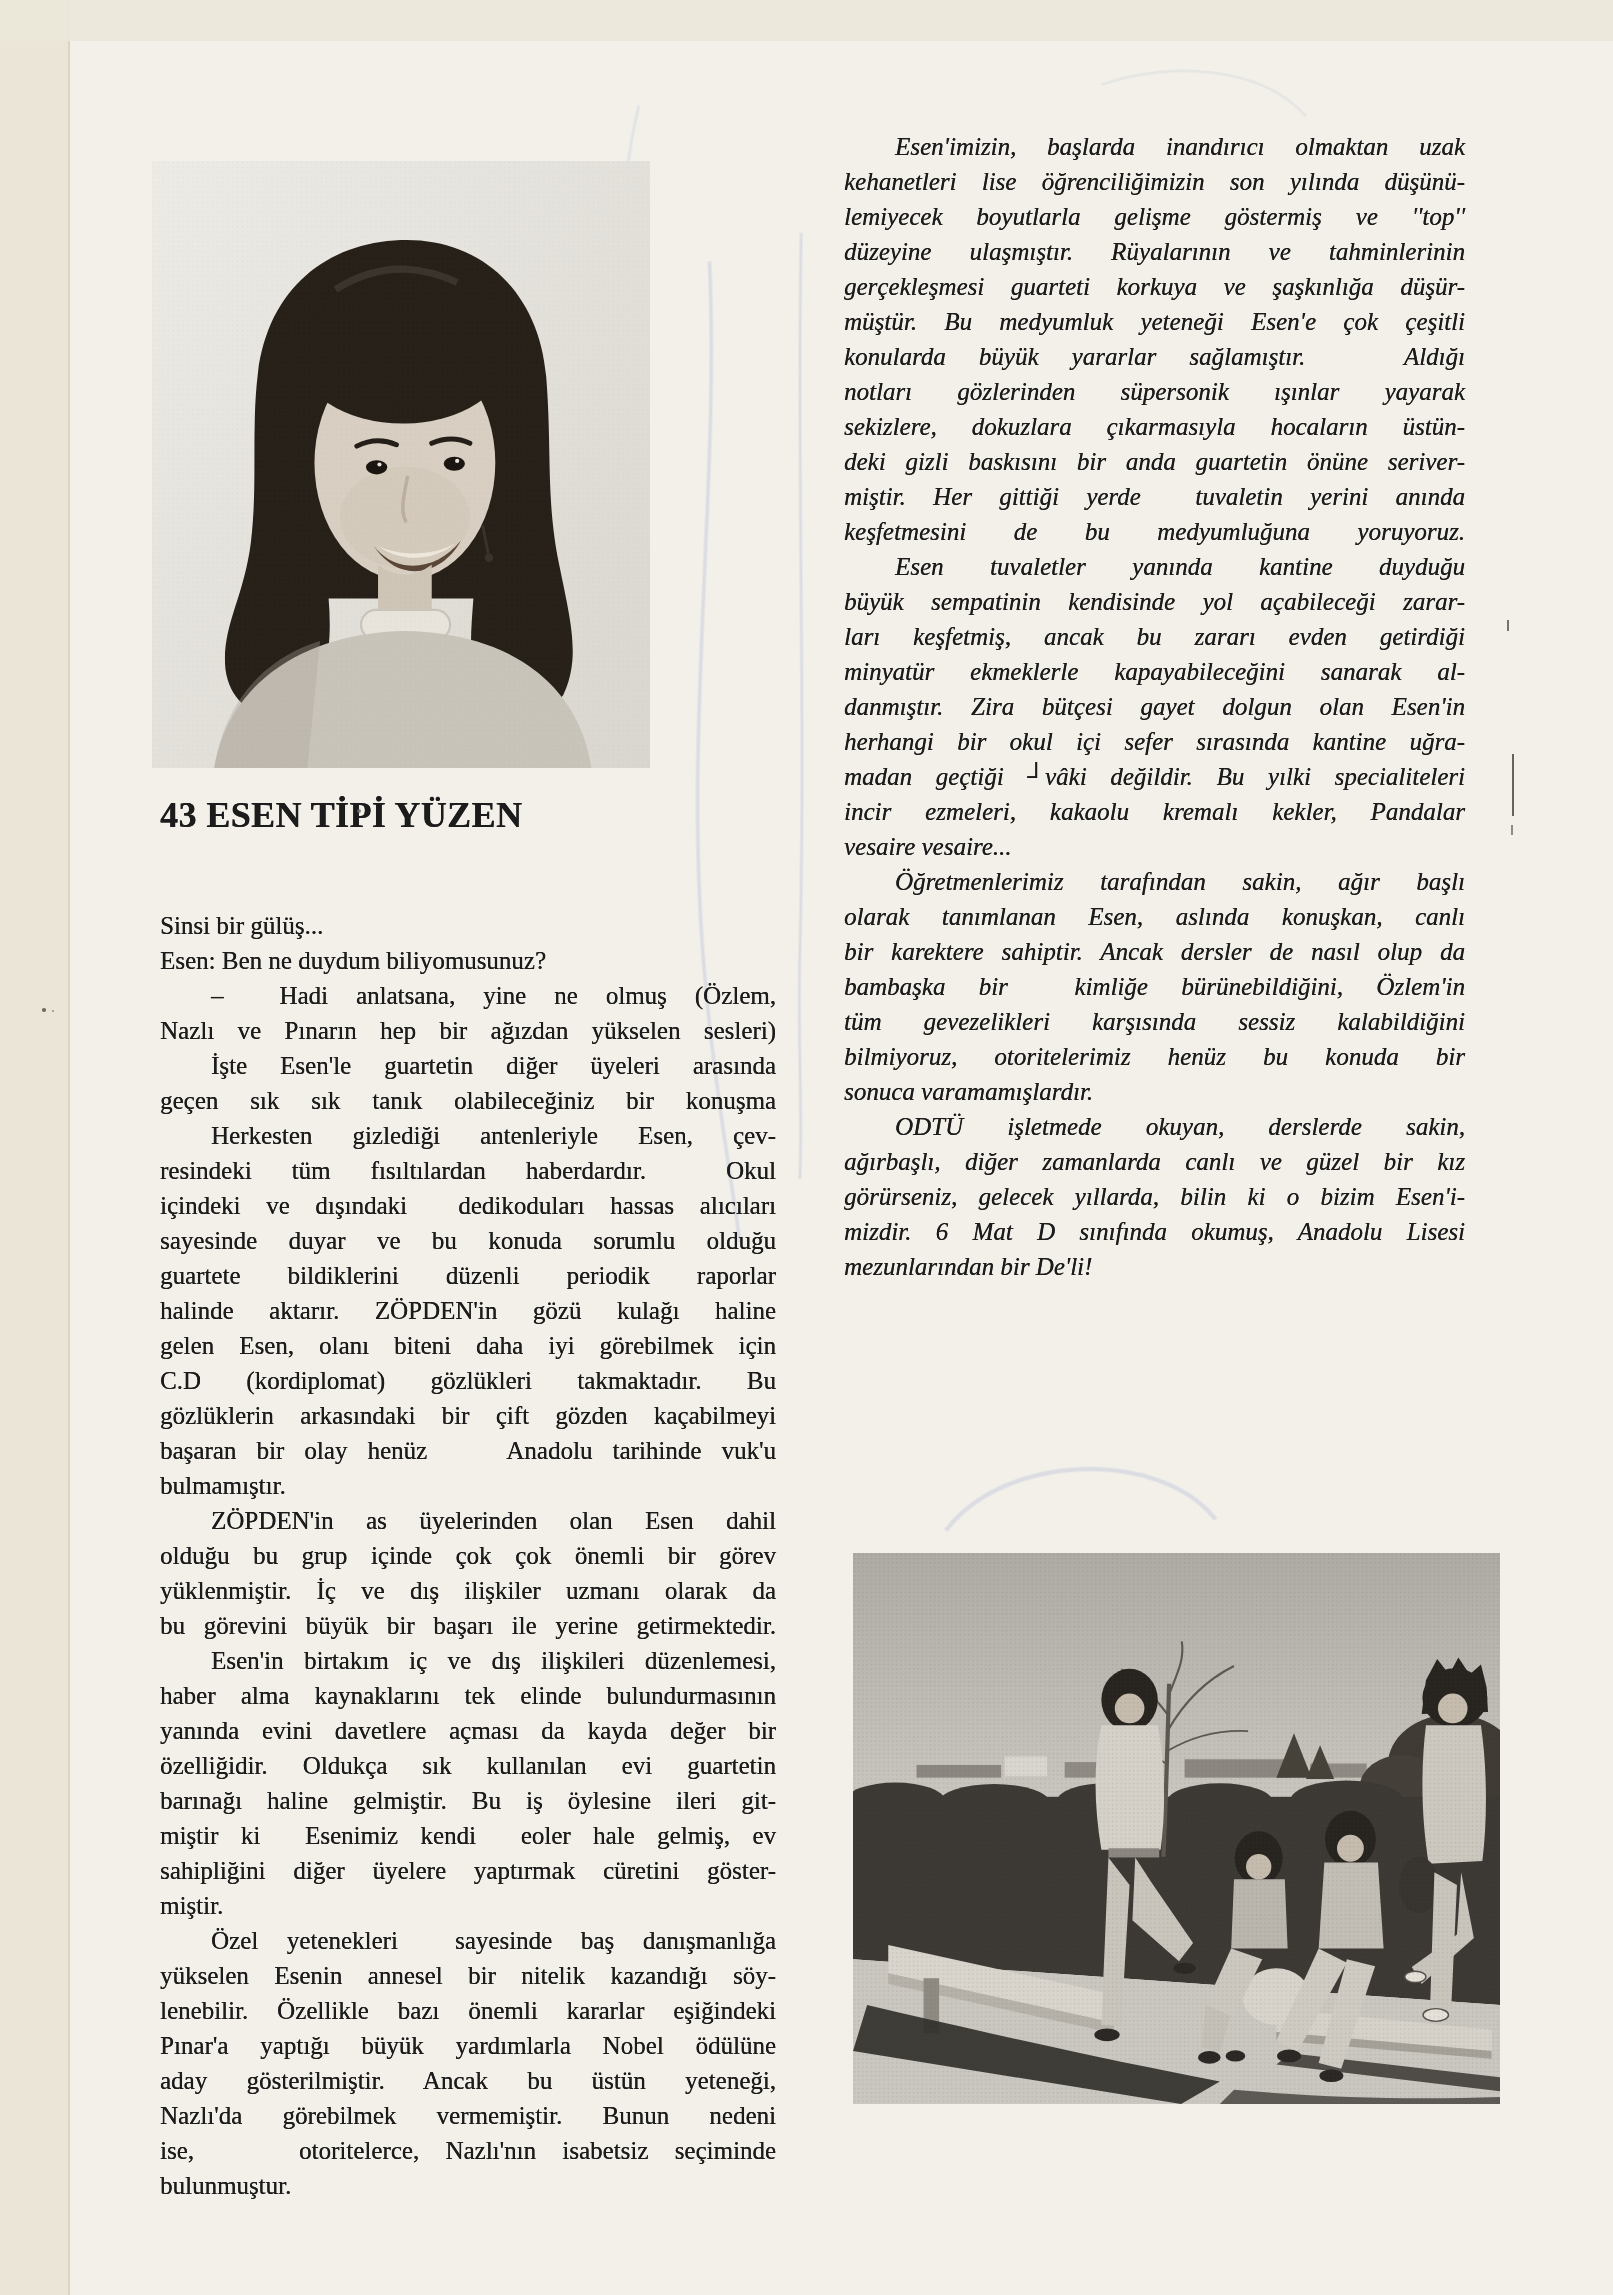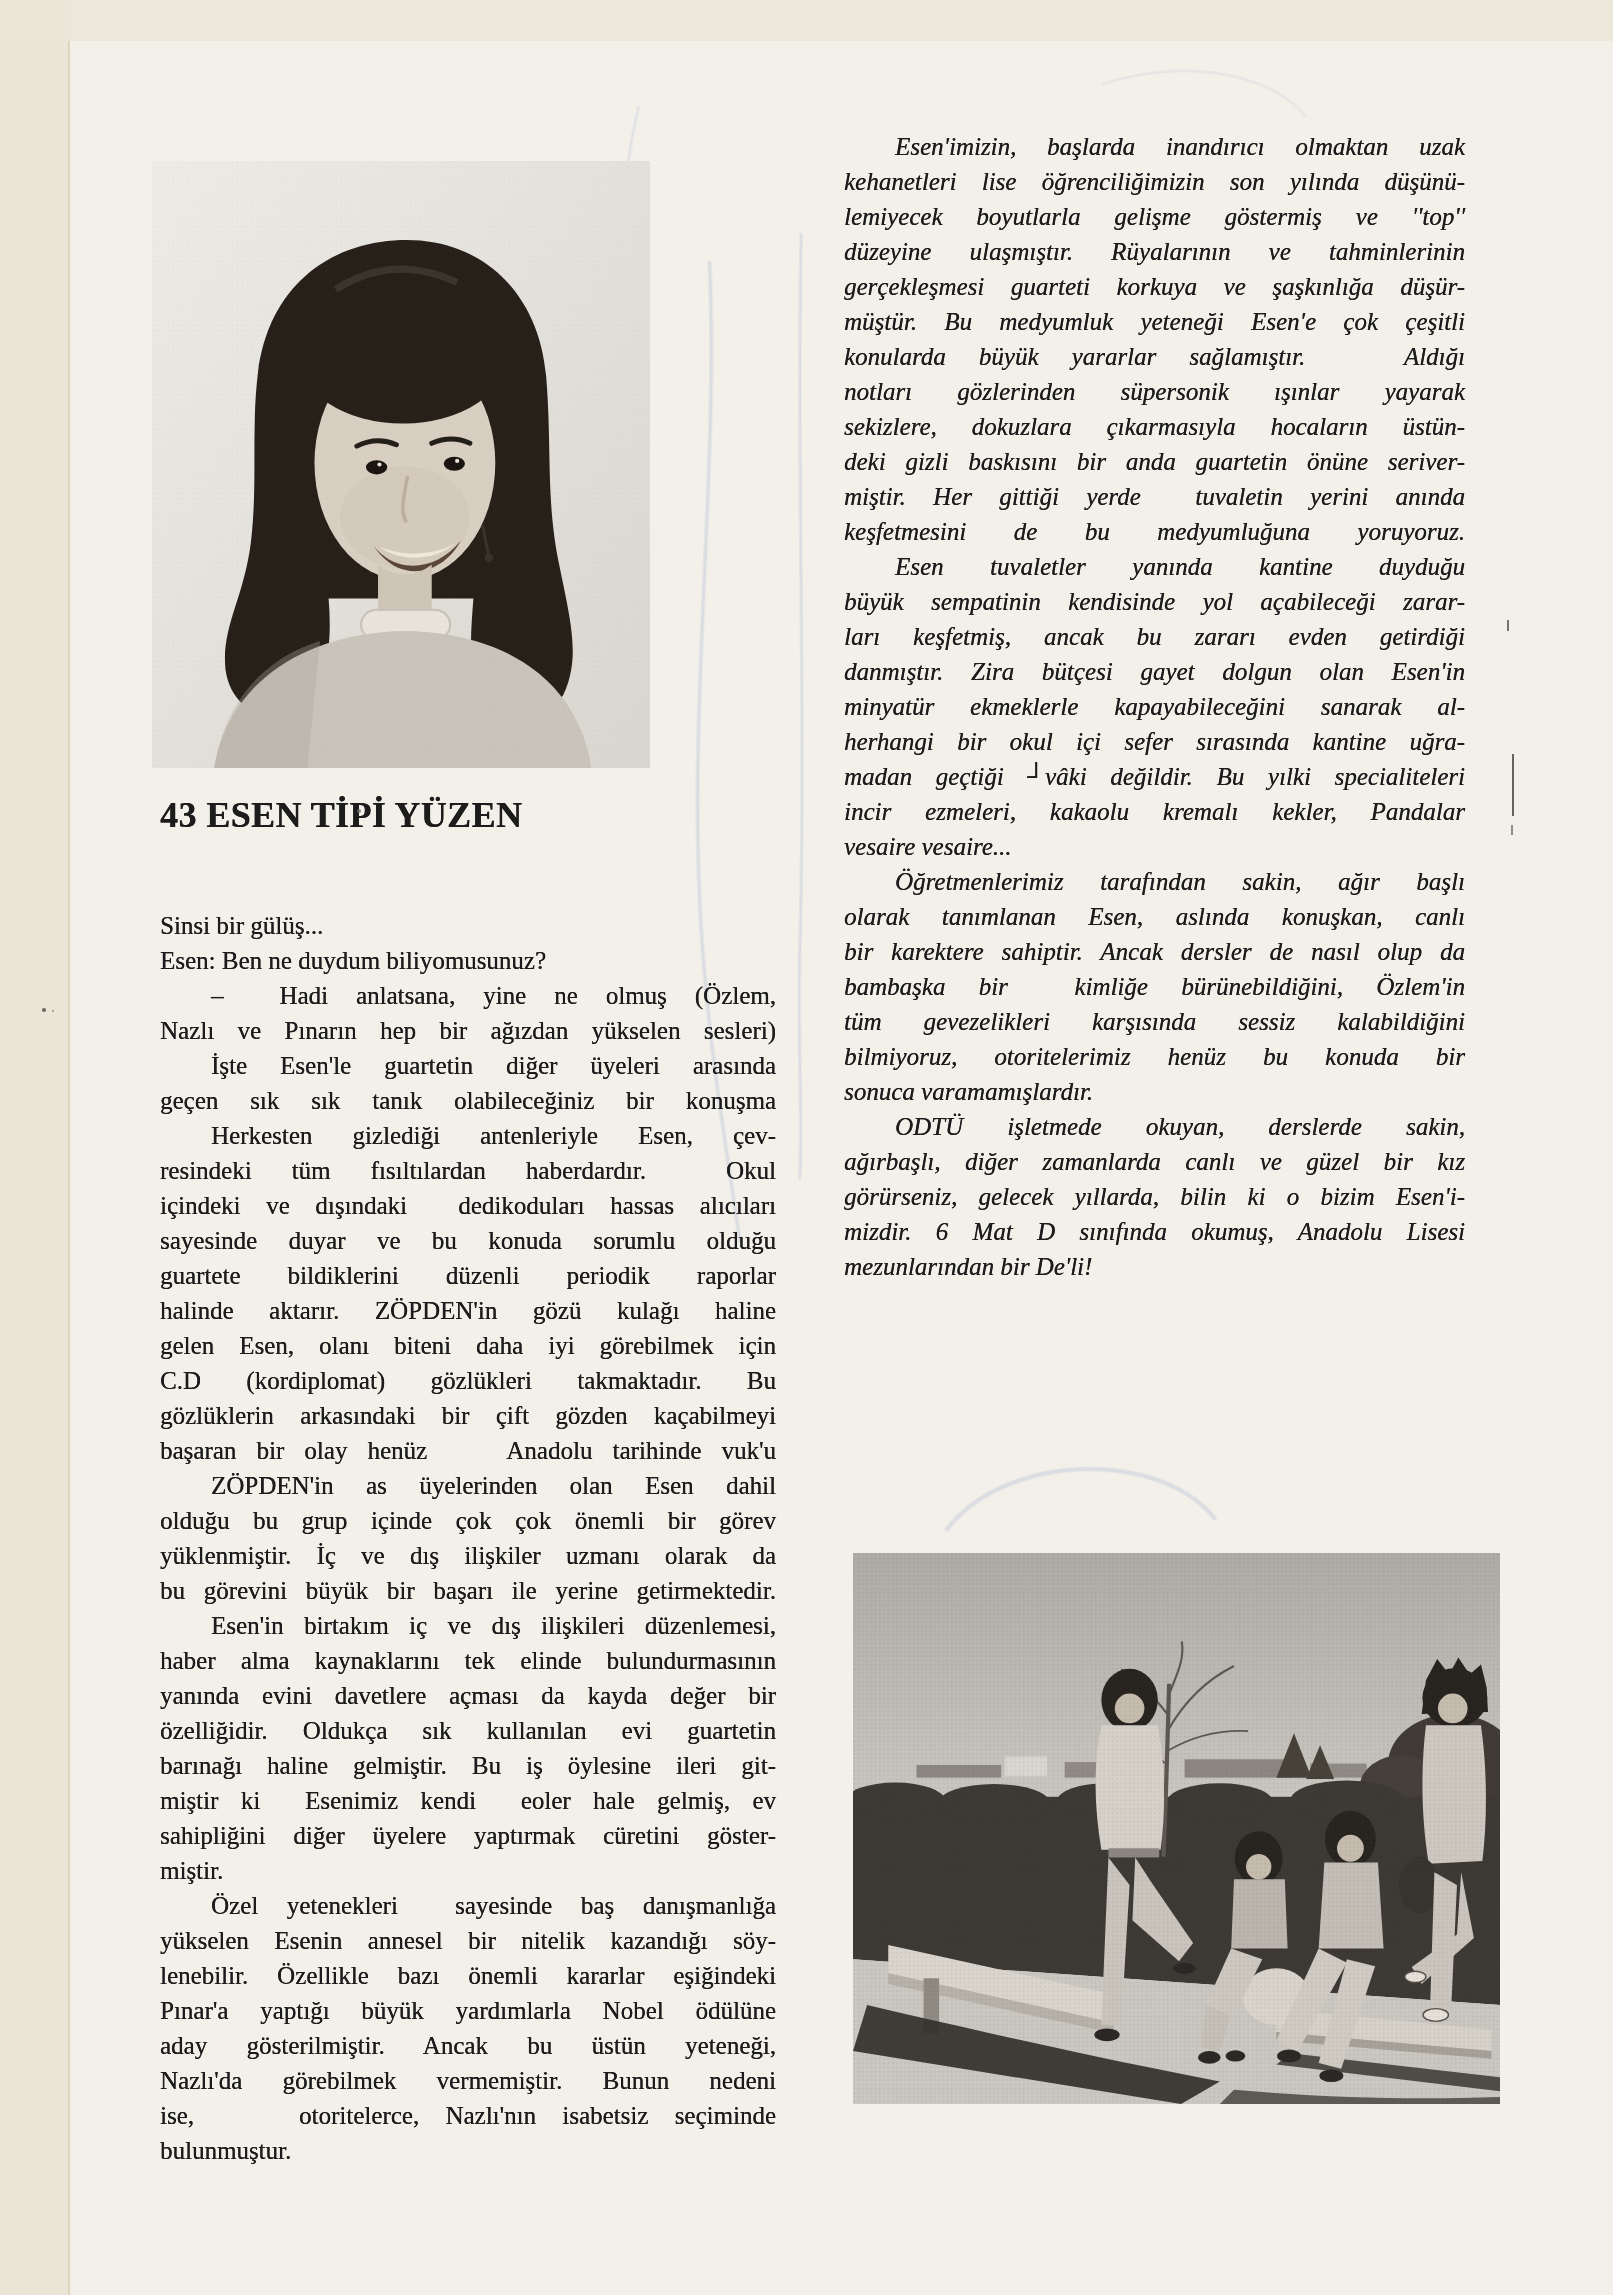--- a/index.html
+++ b/index.html
@@ -122,20 +122,21 @@
       <div class="line ind">Herkesten gizlediği antenleriyle Esen, çev-</div>
       <div class="line">resindeki tüm fısıltılardan haberdardır.&nbsp; Okul</div>
       <div class="line">içindeki ve dışındaki&nbsp; dedikoduları hassas alıcıları</div>
       <div class="line">sayesinde duyar ve bu konuda sorumlu olduğu</div>
       <div class="line">guartete bildiklerini düzenli periodik raporlar</div>
       <div class="line">halinde aktarır. ZÖPDEN'in gözü kulağı haline</div>
       <div class="line">gelen Esen, olanı biteni daha iyi görebilmek için</div>
       <div class="line">C.D (kordiplomat) gözlükleri takmaktadır. Bu</div>
       <div class="line">gözlüklerin arkasındaki bir çift gözden kaçabilmeyi</div>
       <div class="line">başaran bir olay henüz&nbsp;&nbsp;&nbsp; Anadolu tarihinde vuk'u</div>
+      <div class="line end">bulmamıştır.</div>
       <div class="line ind">ZÖPDEN'in as üyelerinden olan Esen dahil</div>
       <div class="line">olduğu bu grup içinde çok çok önemli bir görev</div>
       <div class="line">yüklenmiştir. İç ve dış ilişkiler uzmanı olarak da</div>
       <div class="line">bu görevini büyük bir başarı ile yerine getirmektedir.</div>
       <div class="line ind">Esen'in birtakım iç ve dış ilişkileri düzenlemesi,</div>
       <div class="line">haber alma kaynaklarını tek elinde bulundurmasının</div>
       <div class="line">yanında evini davetlere açması da kayda değer bir</div>
       <div class="line">özelliğidir. Oldukça sık kullanılan evi guartetin</div>
       <div class="line">barınağı haline gelmiştir. Bu iş öylesine ileri git-</div>
       <div class="line">miştir ki&nbsp; Esenimiz kendi&nbsp; eoler hale gelmiş, ev</div>
@@ -159,22 +160,22 @@
       <div class="line">müştür. Bu medyumluk yeteneği Esen'e çok çeşitli</div>
       <div class="line">konularda büyük yararlar sağlamıştır.&nbsp;&nbsp; Aldığı</div>
       <div class="line">notları gözlerinden süpersonik ışınlar yayarak</div>
       <div class="line">sekizlere, dokuzlara çıkarmasıyla hocaların üstün-</div>
       <div class="line">deki gizli baskısını bir anda guartetin önüne seriver-</div>
       <div class="line">miştir. Her gittiği yerde&nbsp; tuvaletin yerini anında</div>
       <div class="line">keşfetmesini de bu medyumluğuna yoruyoruz.</div>
       <div class="line ind">Esen tuvaletler yanında kantine duyduğu</div>
       <div class="line">büyük sempatinin kendisinde yol açabileceği zarar-</div>
       <div class="line">ları keşfetmiş, ancak bu zararı evden getirdiği</div>
+      <div class="line">minyatür ekmeklerle kapayabileceğini sanarak al-</div>
       <div class="line">danmıştır. Zira bütçesi gayet dolgun olan Esen'in</div>
-      <div class="line">minyatür ekmeklerle kapayabileceğini sanarak al-</div>
       <div class="line">herhangi bir okul içi sefer sırasında kantine uğra-</div>
       <div class="line">madan geçtiği ┘vâki değildir. Bu yılki specialiteleri</div>
       <div class="line">incir ezmeleri, kakaolu kremalı kekler, Pandalar</div>
       <div class="line end">vesaire vesaire...</div>
       <div class="line ind">Öğretmenlerimiz tarafından sakin, ağır başlı</div>
       <div class="line">olarak tanımlanan Esen, aslında konuşkan, canlı</div>
       <div class="line">bir karektere sahiptir. Ancak dersler de nasıl olup da</div>
       <div class="line">bambaşka bir&nbsp; kimliğe bürünebildiğini, Özlem'in</div>
       <div class="line">tüm gevezelikleri karşısında sessiz kalabildiğini</div>
       <div class="line">bilmiyoruz, otoritelerimiz henüz bu konuda bir</div>

